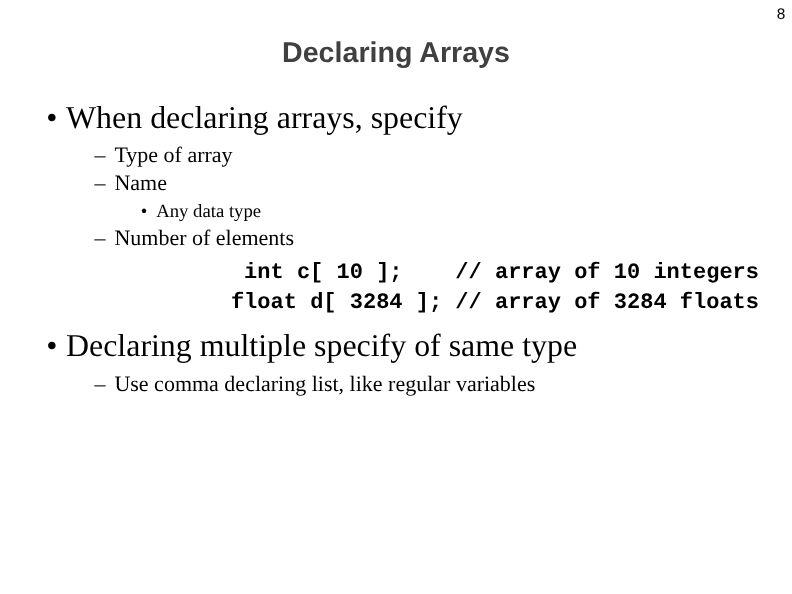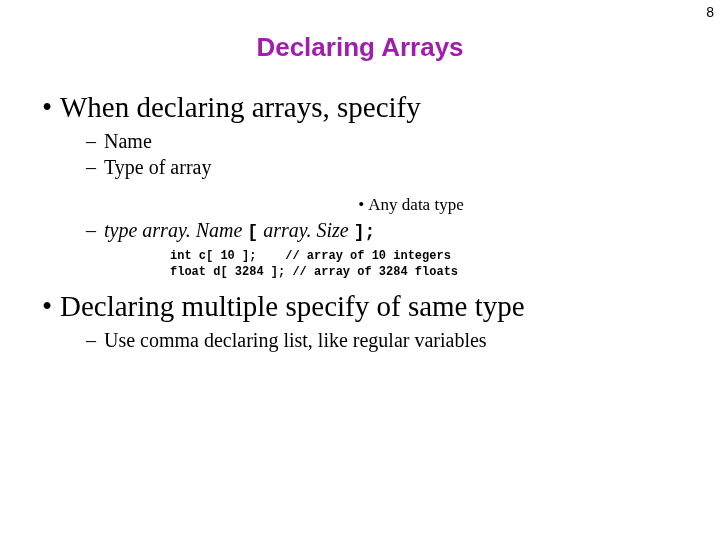--- a/index.html
+++ b/index.html
@@ -43,82 +43,78 @@
   .b2 {
     font-size: 20px;
     margin: 3px 0 3px 44px;
   }
   .b2 .dash {
     display: inline-block;
     width: 18px;
   }
   .b3 {
     font-size: 17px;
-    margin: 16px 0 4px 86px;
-    text-align: center;
+    margin: 3px 0 4px 86px;
   }
   .b3 .dot {
     display: inline-block;
     width: 14px;
   }
   .code-block {
     font-family: "Courier New", Courier, monospace;
-    font-size: 12px;
+    font-size: 20px;
     font-weight: bold;
     margin: 6px 0 6px 128px;
     white-space: pre;
     line-height: 1.35;
+    text-align: right;
   }
   .code-block-2 {
     font-family: "Courier New", Courier, monospace;
     font-size: 16px;
     font-weight: bold;
     margin: 6px 0 6px 170px;
     white-space: pre;
   }
   .italic { font-style: italic; }
   .mono-inline {
     font-family: "Courier New", Courier, monospace;
     font-size: 18px;
     font-weight: bold;
   }
 </style>
 </head>
 <body>
 
 <div class="page-number">8</div>
 
-<div class="title" id="slide-title" style="color: #a21caf;">Declaring Arrays</div>
+<div class="title" id="slide-title" style="color: #404040;">Declaring Arrays</div>
 
 <div class="content">
 
   <div class="b1">
     <span class="bullet">•</span><span>When declaring arrays, specify</span>
   </div>
 
   <div class="b2">
-    <span class="dash">–</span><span>Name</span>
+    <span class="dash">–</span><span>Type of array</span>
   </div>
 
   <div class="b2">
-    <span class="dash">–</span><span>Type of array</span>
+    <span class="dash">–</span><span>Name</span>
   </div>
 
   <div class="b3">
     <span class="dot">•</span><span>Any data type</span>
   </div>
 
+  <div class="b2">
+    <span class="dash">–</span><span>Number of elements</span>
+  </div>
 
-  <div class="b2">
-    <span class="dash">–</span><span class="italic">type</span>
-    <span class="italic">array. Name</span>
-    <span class="mono-inline">[</span>
-    <span class="italic">array. Size</span>
-    <span class="mono-inline">];</span>
-  </div>
 
   <div class="code-block"><span>int c[ 10 ];    // array of 10 integers</span>
 <span>float d[ 3284 ]; // array of 3284 floats</span></div>
 
   <div class="b1">
     <span class="bullet">•</span><span>Declaring multiple specify of same type</span>
   </div>
 
   <div class="b2">
     <span class="dash">–</span><span>Use comma declaring list, like regular variables</span>

